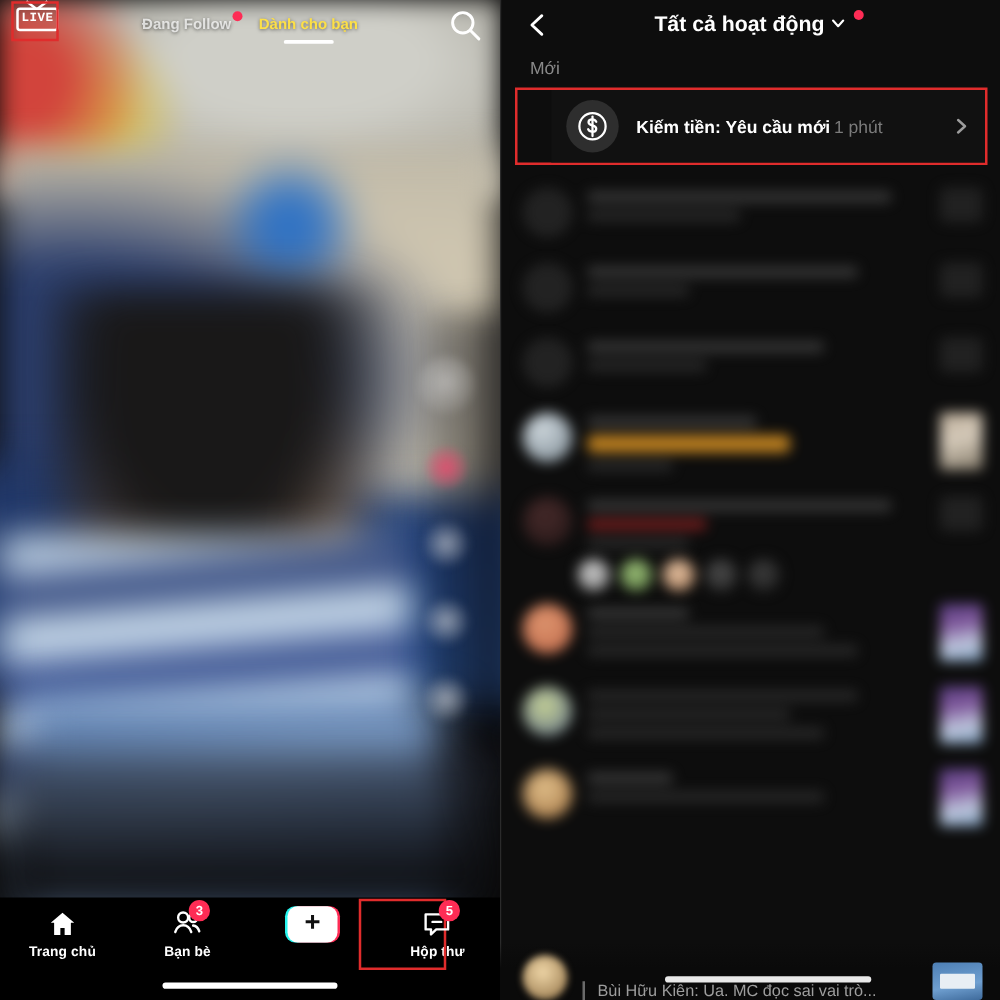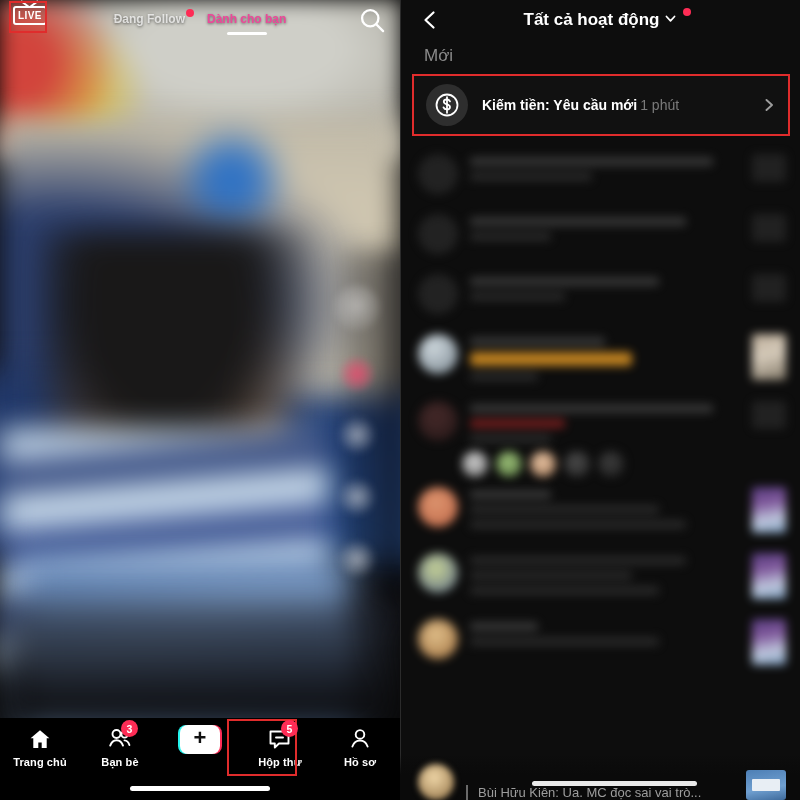--- a/index.html
+++ b/index.html
@@ -87,40 +87,40 @@
     background:radial-gradient(circle at 50% 50%, rgba(238,73,110,.85), rgba(238,73,110,.12) 72%);
     filter:blur(3px); }
   .sa-blob { width:36px; height:36px; border-radius:50%;
     background:radial-gradient(circle at 50% 50%, rgba(240,240,240,.55), rgba(240,240,240,.05) 72%);
     filter:blur(3.5px); }
 
   
   .feed-topbar { position:absolute; top:0; left:0; right:0; height:38px;
     display:flex; align-items:center; }
   .live-wrap { position:absolute; left:8px; top:3px; width:44px; height:20px;
-    display:flex; align-items:center; justify-content:center; }
+    display:flex; align-items:center; justify-content:center;font-family:Liberation Mono, monospace; }
   .live-box { position:relative; width:40px; height:26px; }
   .live-tv { position:absolute; left:3px; top:6px; width:34px; height:19px;
     border:2px solid #fff; border-radius:3px; display:flex;
     align-items:center; justify-content:center; }
   .live-tv span { font-size:10px; font-weight:bold; color:#fff; letter-spacing:.4px;
     line-height:1; }
   .live-ant { position:absolute; left:11px; top:0px; width:18px; height:8px; }
   .live-ant i { position:absolute; width:10px; height:2px; background:#fff;
     top:3px; }
   .live-ant i.l { left:-1px; transform:rotate(38deg); }
   .live-ant i.r { left:8px; transform:rotate(-38deg); }
   .live-hl { position:absolute; left:9px; top:1px; width:38px; height:32px;
     border:2px solid #e02c2c; }
 
   .feed-tabs { position:absolute; left:0; right:0; top:0; height:38px;
     display:flex; align-items:center; justify-content:center; gap:22px; }
   .ftab { position:relative; color:rgba(255,255,255,.72); font-size:12px;
     font-weight:bold; text-shadow:0 1px 3px rgba(0,0,0,.55); }
-  .ftab.active { color:#ec4899; }
+  .ftab.active { color:#fde047; }
   .ftab .ul { position:absolute; left:50%; transform:translateX(-50%);
     bottom:-9px; width:40px; height:3px; background:#fff; border-radius:2px; }
   .reddot { position:absolute; top:-3px; right:-9px; width:8px; height:8px;
     border-radius:50%; background:#fe2c55; }
 
   .search-btn { position:absolute; right:14px; top:6px; width:28px; height:28px; }
   .search-btn svg { width:28px; height:28px; display:block; }
 
   
   .bottom-nav { position:absolute; left:0; right:0; bottom:0; height:82px;
@@ -157,25 +157,25 @@
   .inbox-header { position:relative; height:40px; display:flex; align-items:center;
     justify-content:center; }
   .back-btn { position:absolute; left:18px; top:8px; width:24px; height:24px; }
   .back-btn svg { width:24px; height:24px; display:block; }
   .inbox-title { display:flex; align-items:flex-start; gap:4px; color:#fff;
     font-size:17px; font-weight:bold; position:relative; }
   .chev { width:13px; height:13px; display:inline-block; }
   .title-dot { position:absolute; right:-14px; top:-2px; width:8px; height:8px;
     border-radius:50%; background:#fe2c55; }
 
-  .sec-label { color:#8a8a8a; font-size:17px; padding:6px 0 8px 24px; }
+  .sec-label { color:#8a8a8a; font-size:14px; padding:6px 0 8px 24px; }
 
   .highlight-row { position:relative; margin:0 10px 0 12px; border:2px solid #e02c2c; }
   .money-row { display:flex; align-items:center; height:58px; padding:0 12px 0 12px;
-    background:#111111; }
+    background:#111111;margin-left:27px; }
   .money-icon { width:42px; height:42px; border-radius:50%; background:#2e2e2e;
     display:flex; align-items:center; justify-content:center; flex:0 0 42px; }
   .money-icon svg { width:28px; height:28px; display:block; }
   .money-text { flex:1; padding-left:14px; font-size:14px; color:#fff;
     font-weight:bold; white-space:nowrap; }
   .money-text .ts { color:#7b7b7b; font-weight:normal; margin-left:3px; }
   .row-chev { width:14px; height:14px; opacity:.75; }
 
   
   .notif-list { position:relative; margin-top:8px; }
@@ -319,29 +319,20 @@
         <div class="nav-icon">
           <svg width="26" height="24" viewBox="0 0 26 24" fill="none" stroke="#ffffff" stroke-width="1.9" stroke-linejoin="round">
             <path d="M3.5 4.5h18v12h-9.5l-4.2 4v-4H3.5z"></path>
             <line x1="9" y1="10.5" x2="16" y2="10.5" stroke-linecap="round"></line>
           </svg>
           <span class="badge">5</span>
         </div>
         <div class="nav-label">Hộp thư</div>
       </div>
 
-      <div class="nav-item">
-        <div class="nav-icon">
-          <svg width="24" height="24" viewBox="0 0 24 24" fill="none" stroke="#ffffff" stroke-width="1.9" stroke-linecap="round">
-            <circle cx="12" cy="7.4" r="4.3"></circle>
-            <path d="M4.4 19.5c1.4-4 4.3-6 7.6-6s6.2 2 7.6 6"></path>
-          </svg>
-        </div>
-        <div class="nav-label">Hồ sơ</div>
-      </div>
 
       <div class="home-handle"></div>
     </div>
   </div>
 
   <div class="right-panel">
     <div class="divider"></div>
 
     <div class="inbox-header">
       <div class="back-btn">

